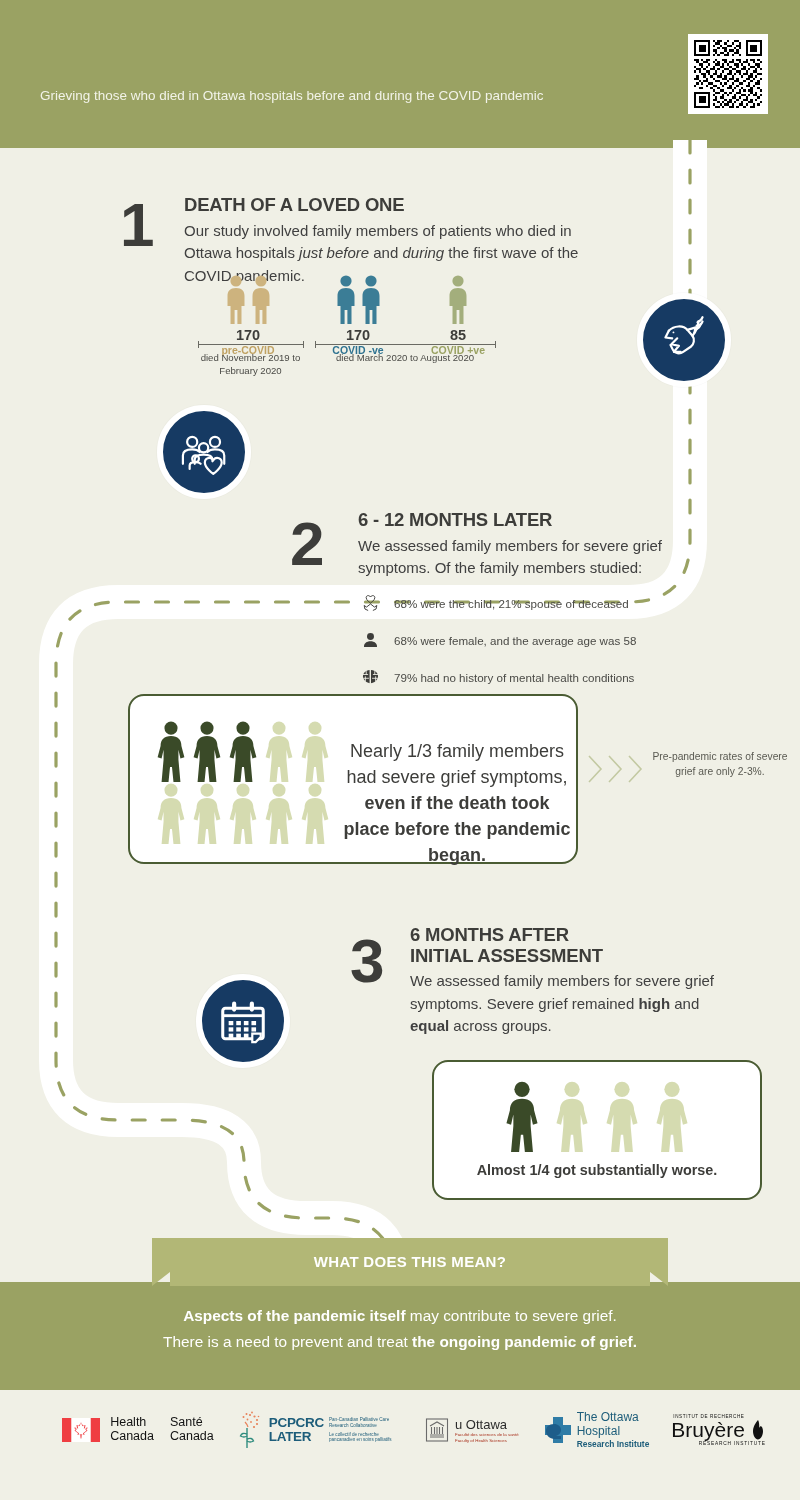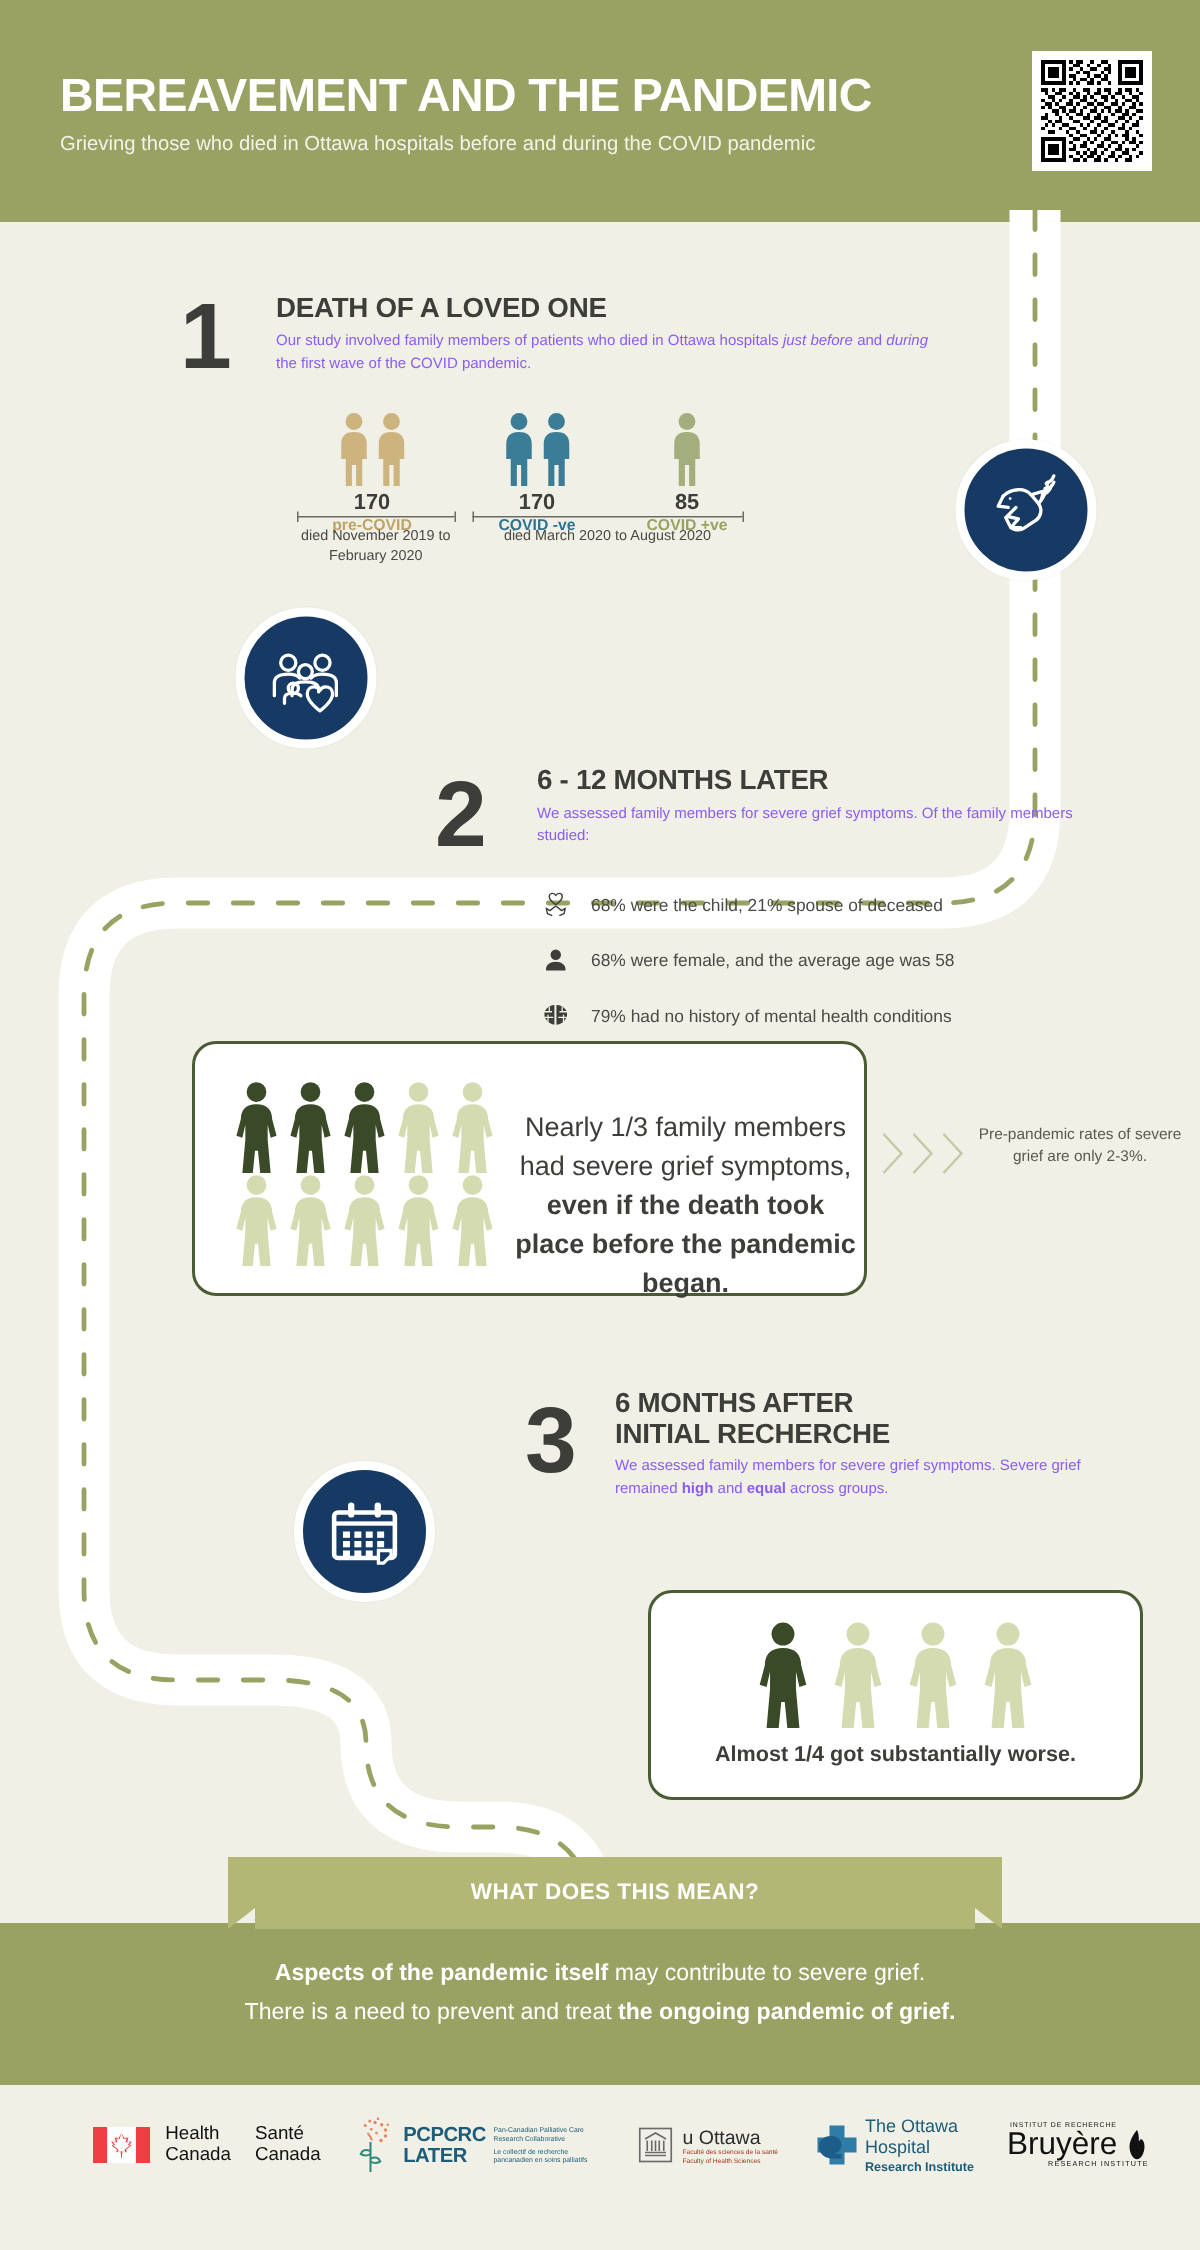--- a/index.html
+++ b/index.html
@@ -48,21 +48,21 @@
   .step { position: absolute; }
   .step-num {
     position: absolute; font-size: 62px; font-weight: bold; color: #3d3d3a;
     line-height: 0.85; letter-spacing: -3px;
   }
   .step-head {
     font-size: 18.5px; font-weight: bold; color: #3d3d3a;
     letter-spacing: -0.2px; line-height: 1.12;
   }
   .step-body {
-    font-size: 10px; color: #8b5cf6; line-height: 1.5; margin-top: 4px;
+    font-size: 15px; color: #404040; line-height: 1.5; margin-top: 4px;
   }
   .step-body i { font-style: italic; }
   .step-body b { font-weight: bold; }
 
   
   .cohorts { position: absolute; left: 193px; top: 272px; width: 310px; }
   .cohort-row { display: flex; align-items: flex-end; }
   .cohort { text-align: center; }
   .cohort-figs { display: flex; justify-content: center; gap: 3px; height: 52px; align-items: flex-end; }
   .cohort-figs svg { height: 50px; width: 22px; }
@@ -145,21 +145,20 @@
   .logo-bru-top { font-size: 4.6px; color: #111; letter-spacing: 0.6px; }
   .logo-bru-main { font-size: 21px; color: #111; line-height: 0.95; }
   .logo-bru-sub { font-size: 4.8px; color: #111; letter-spacing: 0.8px; text-align: right; }
 </style>
 </head>
 <body>
 
 <div class="page">
 
   <div class="header">
-    <div class="header-title">BEREAVEMENT AND THE PANDEMIC</div>
     <div class="header-sub">Grieving those who died in Ottawa hospitals before and during the COVID pandemic</div>
     <div class="qr-box">
       <svg viewBox="0 0 29 29" shape-rendering="crispEdges">
         <rect width="29" height="29" fill="#fff"></rect>
         <g fill="#000">
           <rect x="0" y="0" width="7" height="1"></rect>
             <rect x="0" y="6" width="7" height="1"></rect>
           <rect x="0" y="0" width="1" height="7"></rect>
             <rect x="6" y="0" width="1" height="7"></rect>
           <rect x="2" y="2" width="3" height="3"></rect>
@@ -652,21 +651,21 @@
     <svg viewBox="0 0 20 34">
         <path d="M3 4 L15 17 L3 30" fill="none" stroke="#c3c9a2" stroke-width="1.6"></path>
       </svg>
   </div>
   <div class="side-note">Pre-pandemic rates of severe grief are only 2-3%.</div>
 
   <div class="step" style="left:350px; top:925px; width:380px;">
     <div class="step-num" style="left:0; top:10px;">3</div>
     <div style="margin-left:60px;">
       <div class="step-head">6 MONTHS AFTER</div>
-      <div class="step-head">INITIAL RECHERCHE</div>
+      <div class="step-head">INITIAL ASSESSMENT</div>
       <div class="step-body">We assessed family members for severe grief symptoms. Severe grief remained <b>high</b> and <b>equal</b> across groups.</div>
     </div>
   </div>
 
   <div class="card" style="left:432px; top:1060px; width:330px; height:140px;">
     <div class="card3-people">
       <svg viewBox="0 0 26 50">
           <g fill="#3a4a28">
             <circle cx="13" cy="6.5" r="5.3"></circle>
             <path d="M13 13 C7.4 13 4.6 16 4.6 21 L2.2 30 L5.4 31 L7 24 L7 32 L5.4 50 L11 50 L12.2 38 L13.8 38 L15 50 L20.6 50 L19 32 L19 24 L20.6 31 L23.8 30 L21.4 21 C21.4 16 18.6 13 13 13 Z"></path>

